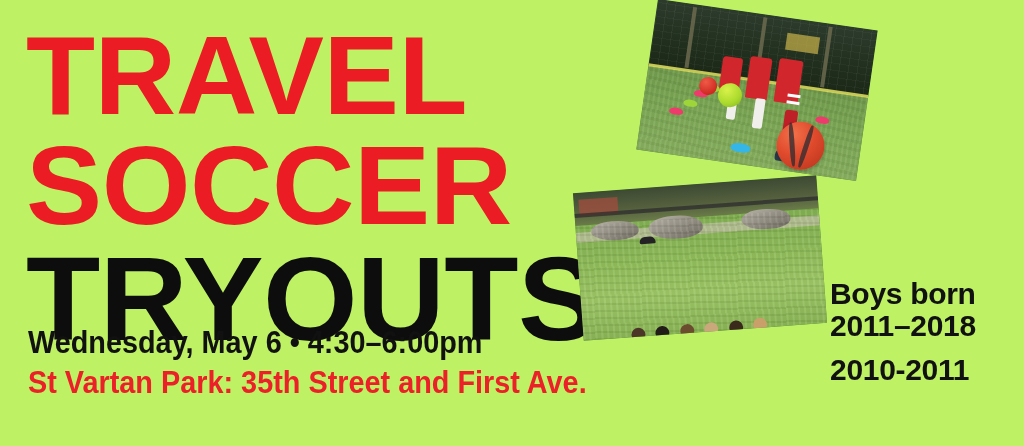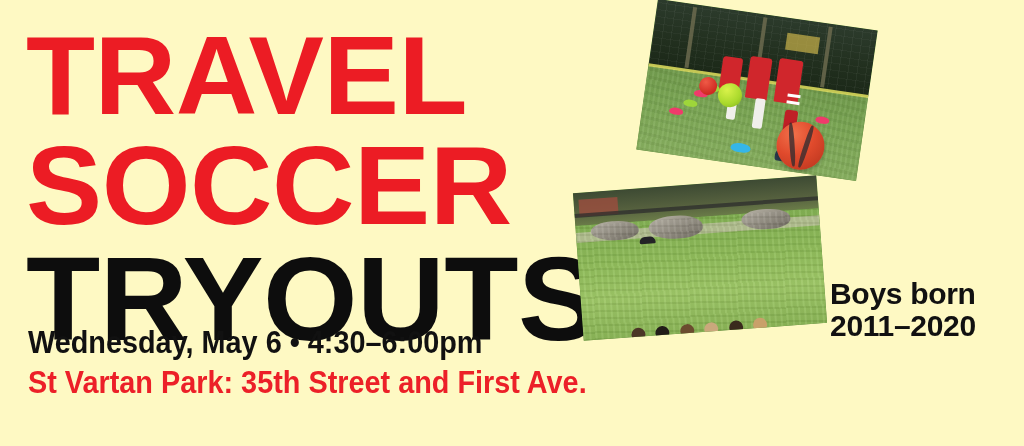--- a/index.html
+++ b/index.html
@@ -9,21 +9,21 @@
     background: #ffffff;
   }
   body {
     font-family: "Liberation Sans", sans-serif;
     -webkit-font-smoothing: antialiased;
   }
   #flyer {
     position: relative;
     width: 1024px;
     height: 446px;
-    background: #fef9c3;
+    background: #bef264;
     overflow: hidden;
   }
 
   
   .headline {
     position: absolute;
     left: 26px;
     top: 22px;
     width: 600px;
   }
@@ -336,23 +336,24 @@
   </div>
 
   <div class="info-block">
     <div class="info-line date">Wednesday, May 6 • 4:30–6:00pm</div>
     <div class="info-line place">St Vartan Park: 35th Street and First Ave.</div>
   </div>
 
   <div class="age-block">
     <div class="age-group">
       <div class="age-line">Boys born</div>
-      <div class="age-line">2011–2020</div>
+      <div class="age-line">2011–2018</div>
     </div>
     <div class="age-group">
+      <div class="age-line">2010-2011</div>
     </div>
   </div>
 
   <div class="photo" id="photo-bottom">
     <div class="ph-inner">
       <div class="bg-trees"></div>
       <div class="barn"></div>
       <div class="bg-rail"></div>
       <div class="grass"></div>
       <div class="path"></div>

